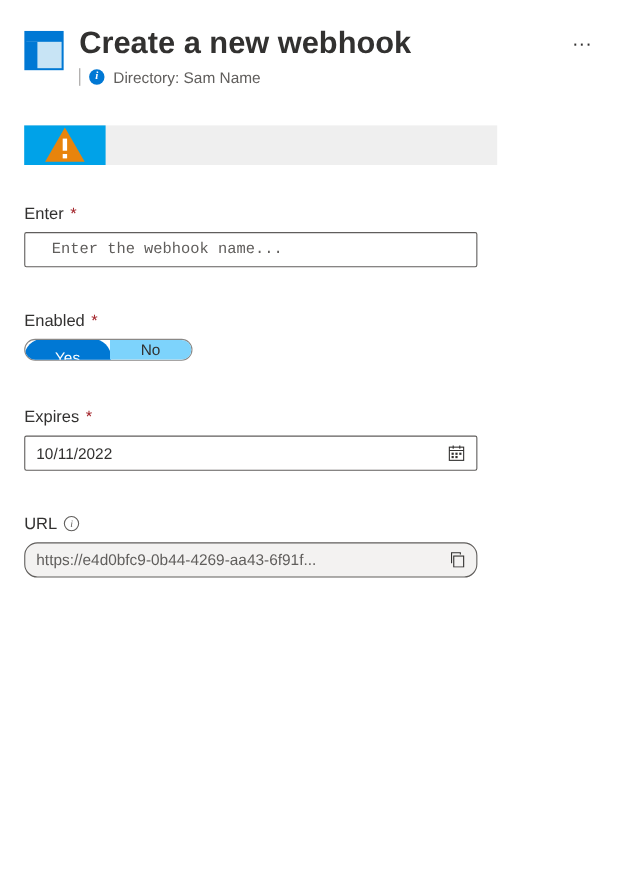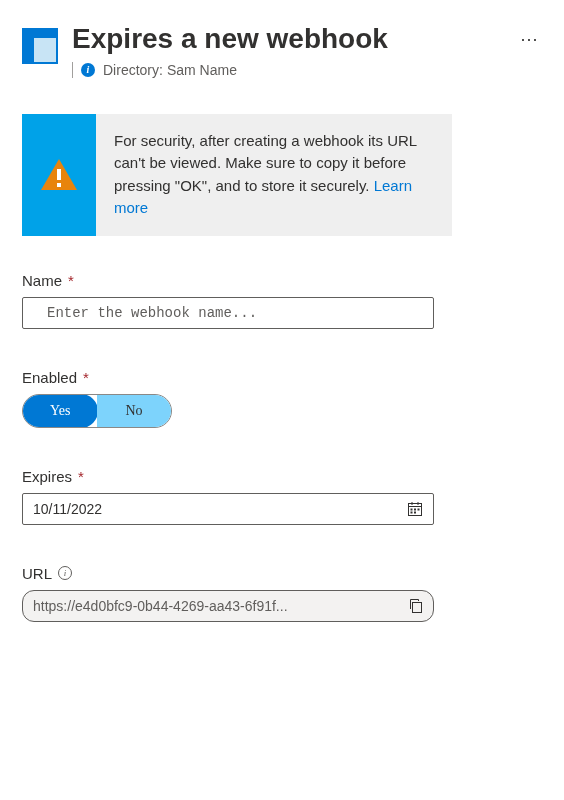--- a/index.html
+++ b/index.html
@@ -122,22 +122,21 @@
       color: #323130;
     }
     .text-input::placeholder {
       color: #605e5c;
     }
     .pill-toggle {
       display: inline-flex;
       border: 1px solid #8a8886;
       border-radius: 18px;
       overflow: hidden;
-      height: 34px;
-      font-family: Liberation Serif, serif;
+      height: 20px;
     }
     .pill-option {
       padding: 0 28px;
       font-size: 14px;
       background: #7dd3fc;
       border: none;
       cursor: pointer;
       display: flex;
       align-items: center;
       font-family: inherit;
@@ -222,47 +221,44 @@
 
 <div class="header">
   <div class="header-icon">
     <svg viewBox="0 0 36 36" width="36" height="36">
       <rect x="1" y="1" width="34" height="34" fill="#c8e4f5" stroke="#0078d4" stroke-width="2"></rect>
       <rect x="1" y="1" width="34" height="9" fill="#0078d4"></rect>
       <rect x="1" y="10" width="11" height="25" fill="#0078d4"></rect>
     </svg>
   </div>
   <div class="header-content">
-    <h1 class="title">Expires a new webhook</h1>
+    <h1 class="title">Create a new webhook</h1>
     <div class="subtitle">
       <span class="subtitle-bar"></span>
       <span class="info-icon">i</span>
       <span>Directory:</span>
       <span style="margin-left:-4px;">Sam Name</span>
     </div>
   </div>
   <button class="more-button">···</button>
 </div>
 
 <div class="warning-box">
   <div class="warning-icon-col">
     <svg width="40" height="36" viewBox="0 0 40 36">
       <path d="M20 2 L38 33 L2 33 Z" fill="#e8840c"></path>
       <rect x="18" y="12" width="4" height="11" fill="#fff"></rect>
       <rect x="18" y="26" width="4" height="4" fill="#fff"></rect>
     </svg>
   </div>
-  <div class="warning-text">
-    <span>For security, after creating a webhook its URL can't be viewed. Make sure to copy it before pressing "OK", and to store it securely. </span><a href="#">Learn more</a>
-  </div>
 </div>
 
 <div class="field-group">
   <div class="label">
-    <span>Name</span>
+    <span>Enter</span>
     <span class="required">*</span>
   </div>
   <input type="text" class="text-input" placeholder="Enter the webhook name..." style="">
 </div>
 
 <div class="field-group">
   <div class="label">
     <span>Enabled</span>
     <span class="required">*</span>
   </div>

